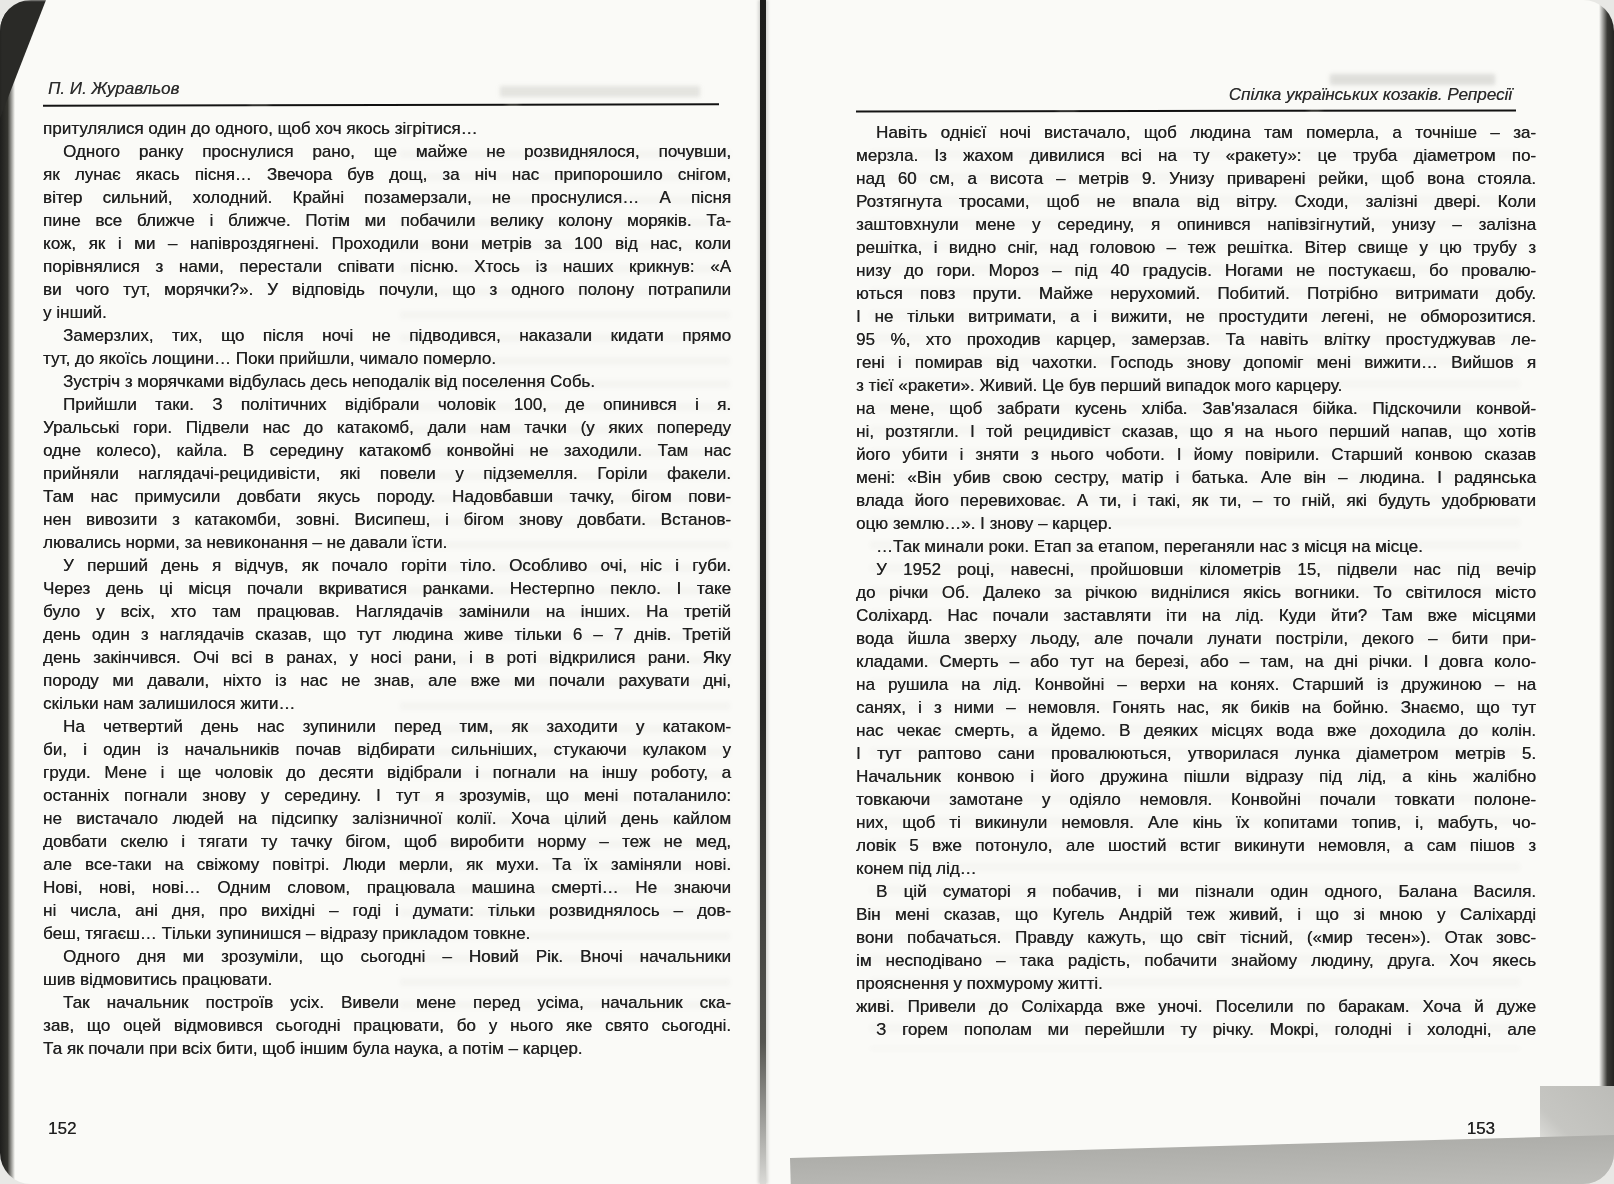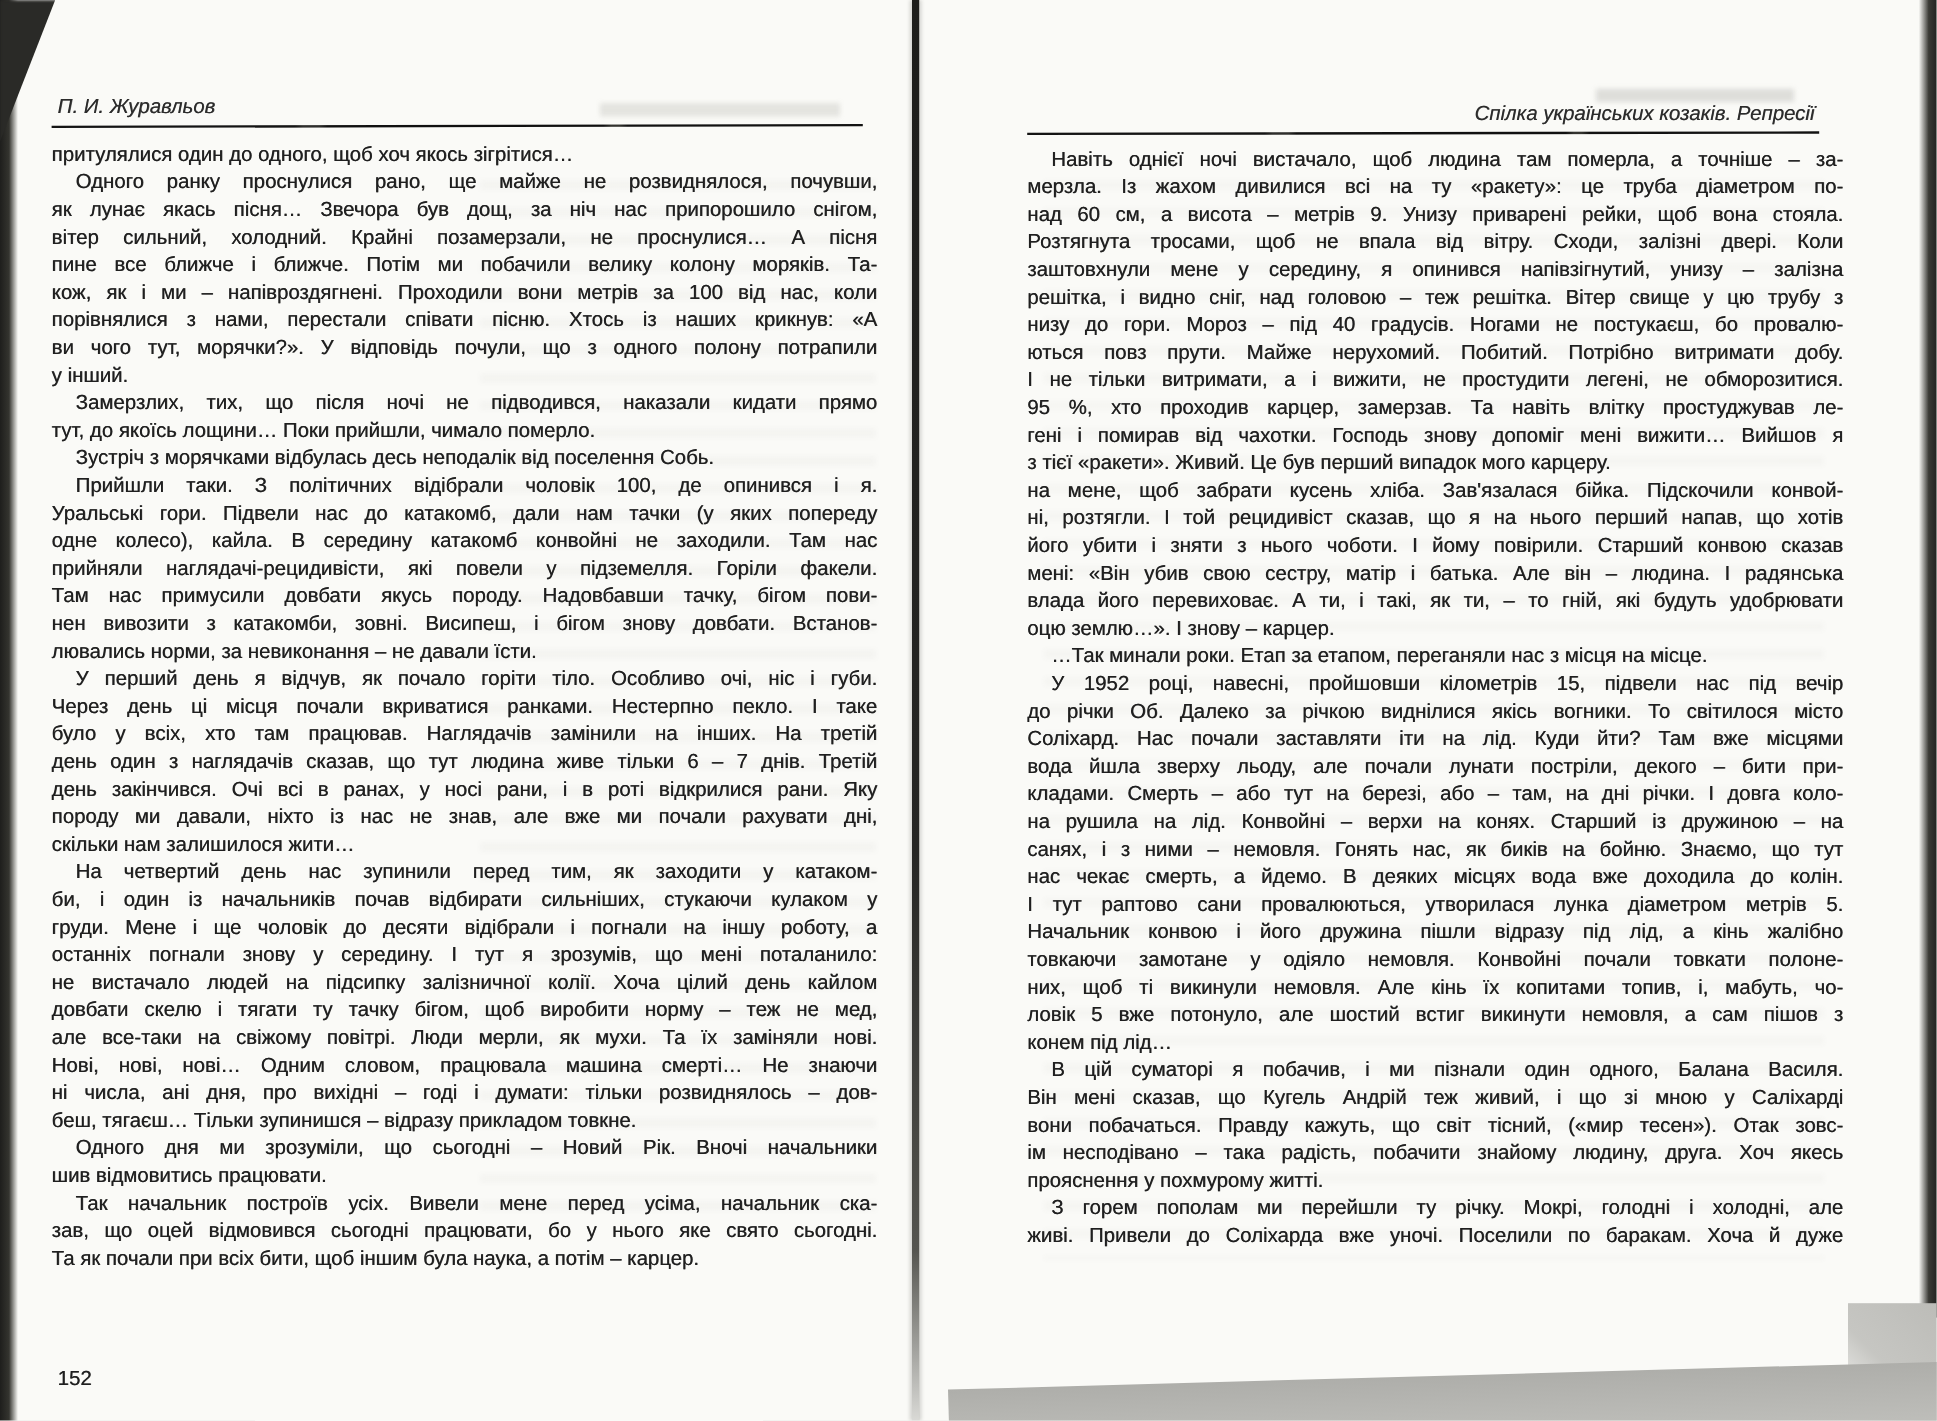--- a/index.html
+++ b/index.html
@@ -3,20 +3,21 @@
 <meta charset="utf-8">
 <style>
   html,body{margin:0;padding:0;background:#e8e8e5;}
   .scan{
     position:relative;
     width:1614px;height:1184px;
     background:#fafaf7;
     overflow:hidden;
     font-family:"Liberation Sans", sans-serif;
     color:#1f1f1f;
+    border-radius:31px;
   }
   
   .column{position:absolute;}
   .column-left{left:43px;top:117px;width:688px;}
   .column-right{left:856px;top:121px;width:680px;}
   .line{
     font-size:17px;line-height:23px;
     text-align:justify;text-align-last:justify;
     text-justify:inter-word;
     white-space:nowrap;
@@ -31,21 +32,21 @@
   .running-head{
     position:absolute;font-size:17px;font-style:italic;
     color:#2b2b2b;text-shadow:0.3px 0 0 rgba(40,40,40,0.7);
   }
   .running-head-left{left:48px;top:79px;}
   .running-head-right{left:856px;top:85px;width:656px;text-align:right;}
   .head-rule{position:absolute;height:2px;background:linear-gradient(90deg,#141414 0 30%,#2e2e2c 31% 33%,#101010 34% 68%,#33332f 69% 70%,#121212 71% 100%);}
   .head-rule-left{left:43px;top:104px;width:676px;transform:rotate(-0.12deg);}
   .head-rule-right{left:856px;top:110px;width:660px;transform:rotate(-0.1deg);}
   
-  .page-number{position:absolute;font-size:17px;text-shadow:0.3px 0 0 rgba(25,25,25,0.8);margin-top:20px;}
+  .page-number{position:absolute;font-size:17px;text-shadow:0.3px 0 0 rgba(25,25,25,0.8);}
   .page-number-left{left:48px;top:1119px;}
   .page-number-right{left:1395px;top:1119px;width:100px;text-align:right;}
   
   .edge-left{
     position:absolute;left:0;top:0;width:15px;height:1184px;
     background:linear-gradient(to right,#1e1e1c 0%,#34342f 50%,rgba(90,90,85,0) 100%);
   }
   .corner-tl{
     position:absolute;left:0;top:0;width:60px;height:125px;
     background:#2a2a27;
@@ -210,22 +211,22 @@
         <div class="line last">конем під лід…</div>
       </div>
       <div class="para">
         <div class="line first">В цій суматорі я побачив, і ми пізнали один одного, Балана Василя.</div>
         <div class="line">Він мені сказав, що Кугель Андрій теж живий, і що зі мною у Саліхарді</div>
         <div class="line">вони побачаться. Правду кажуть, що світ тісний, («мир тесен»). Отак зовс-</div>
         <div class="line">ім несподівано – така радість, побачити знайому людину, друга. Хоч якесь</div>
         <div class="line last">прояснення у похмурому житті.</div>
       </div>
       <div class="para">
+        <div class="line last flush">живі. Привели до Соліхарда вже уночі. Поселили по баракам. Хоча й дуже</div>
         <div class="line first">З горем пополам ми перейшли ту річку. Мокрі, голодні і холодні, але</div>
-        <div class="line last flush">живі. Привели до Соліхарда вже уночі. Поселили по баракам. Хоча й дуже</div>
       </div>
     </div>
   <div class="page-number page-number-right">153</div>
 
   <div class="edge-left"></div>
   <div class="corner-tl"></div>
   <div class="seam"></div>
   <div class="edge-right"></div>
   <div class="corner-br"></div>
   <div class="shadow-bottom-right"></div>

